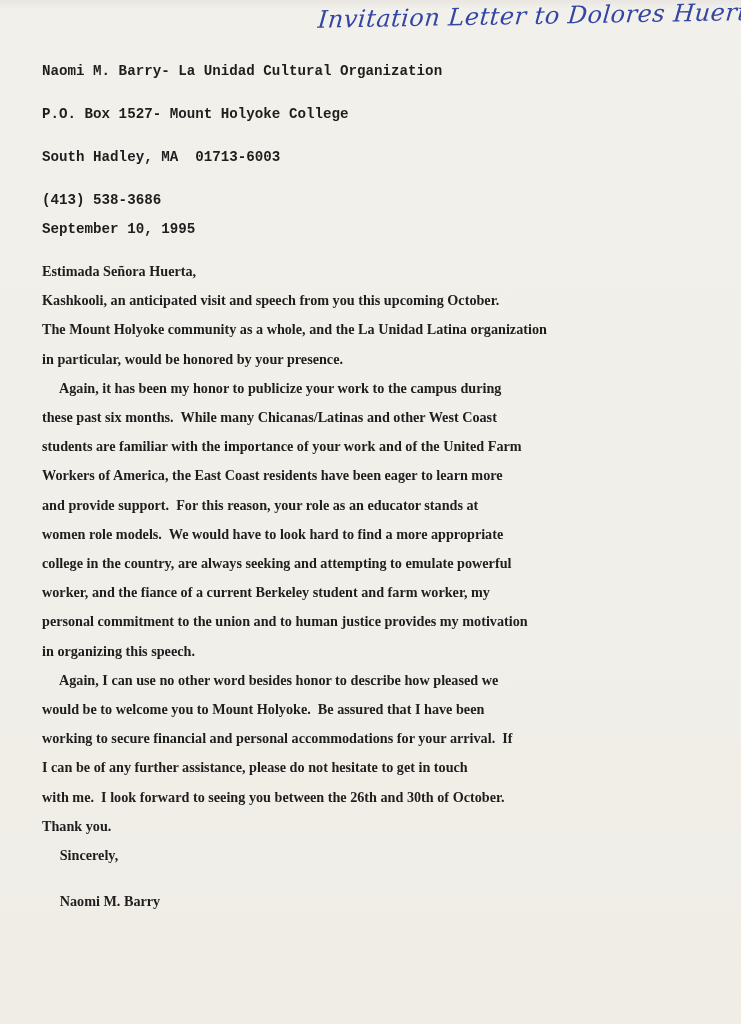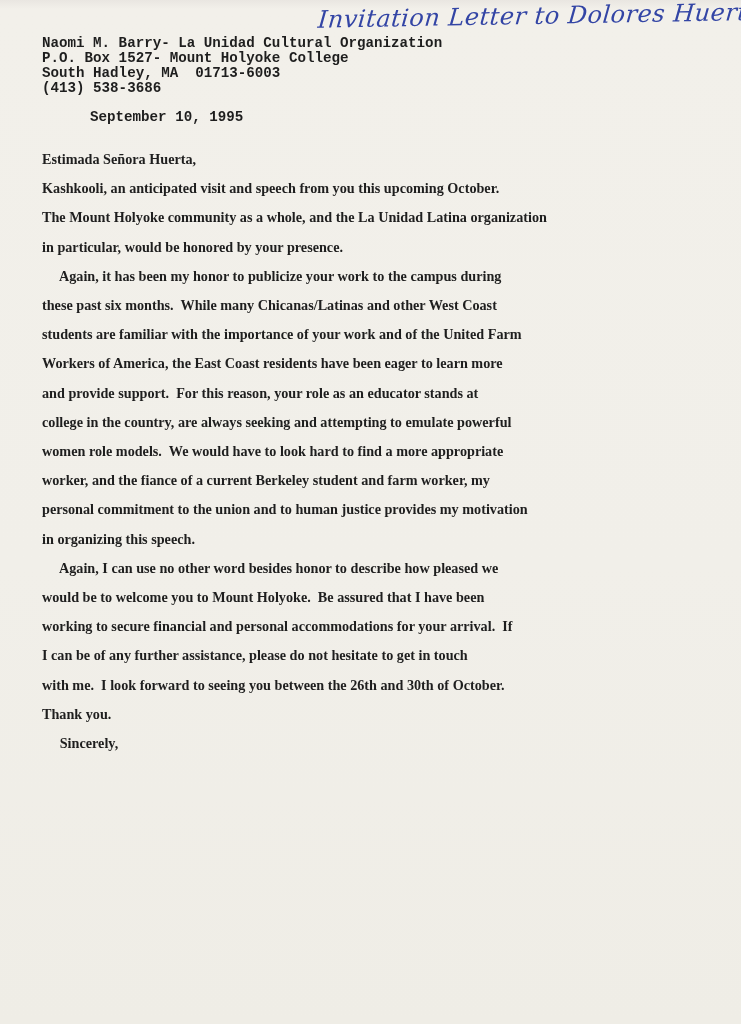--- a/index.html
+++ b/index.html
@@ -43,25 +43,25 @@
     position: absolute;
     left: 42px;
     top: 36px;
     right: 10px;
   }
   .line {
     white-space: pre;
   }
   .letterhead .line {
     line-height: 15px;
+    margin-top: 28px;
   }
   .date-line {
     margin-top: 14px;
     line-height: 15px;
-    margin-left: 48px;
   }
   .body-block {
     margin-top: 20px;
   }
   .body-block .line {
     line-height: 29.2px;
     font-family: Liberation Serif, serif;
   }
   .signature-line {
     margin-top: 17px;
@@ -94,35 +94,36 @@
           <div class="line">The Mount Holyoke community as a whole, and the La Unidad Latina organization</div>
           <div class="line">in particular, would be honored by your presence.</div>
         </div>
 
       <div>
           <div class="line">     Again, it has been my honor to publicize your work to the campus during</div>
           <div class="line">these past six months.  While many Chicanas/Latinas and other West Coast</div>
           <div class="line">students are familiar with the importance of your work and of the United Farm</div>
           <div class="line">Workers of America, the East Coast residents have been eager to learn more</div>
           <div class="line">and provide support.  For this reason, your role as an educator stands at</div>
+          <div class="line">women role models.  We would have to look hard to find a more appropriate</div>
           <div class="line">college in the country, are always seeking and attempting to emulate powerful</div>
-          <div class="line">women role models.  We would have to look hard to find a more appropriate</div>
           <div class="line">worker, and the fiance of a current Berkeley student and farm worker, my</div>
           <div class="line">personal commitment to the union and to human justice provides my motivation</div>
           <div class="line">in organizing this speech.</div>
         </div>
 
       <div>
           <div class="line">     Again, I can use no other word besides honor to describe how pleased we</div>
           <div class="line">would be to welcome you to Mount Holyoke.  Be assured that I have been</div>
           <div class="line">working to secure financial and personal accommodations for your arrival.  If</div>
           <div class="line">I can be of any further assistance, please do not hesitate to get in touch</div>
           <div class="line">with me.  I look forward to seeing you between the 26th and 30th of October.</div>
           <div class="line">Thank you.</div>
         </div>
 
       <div class="line closing-line">     Sincerely,</div>
 
+      <div class="line signature-line">     Naomi M. Barry</div>
 
 
     </div>
   </div>
 </div>
 
 </body></html>

